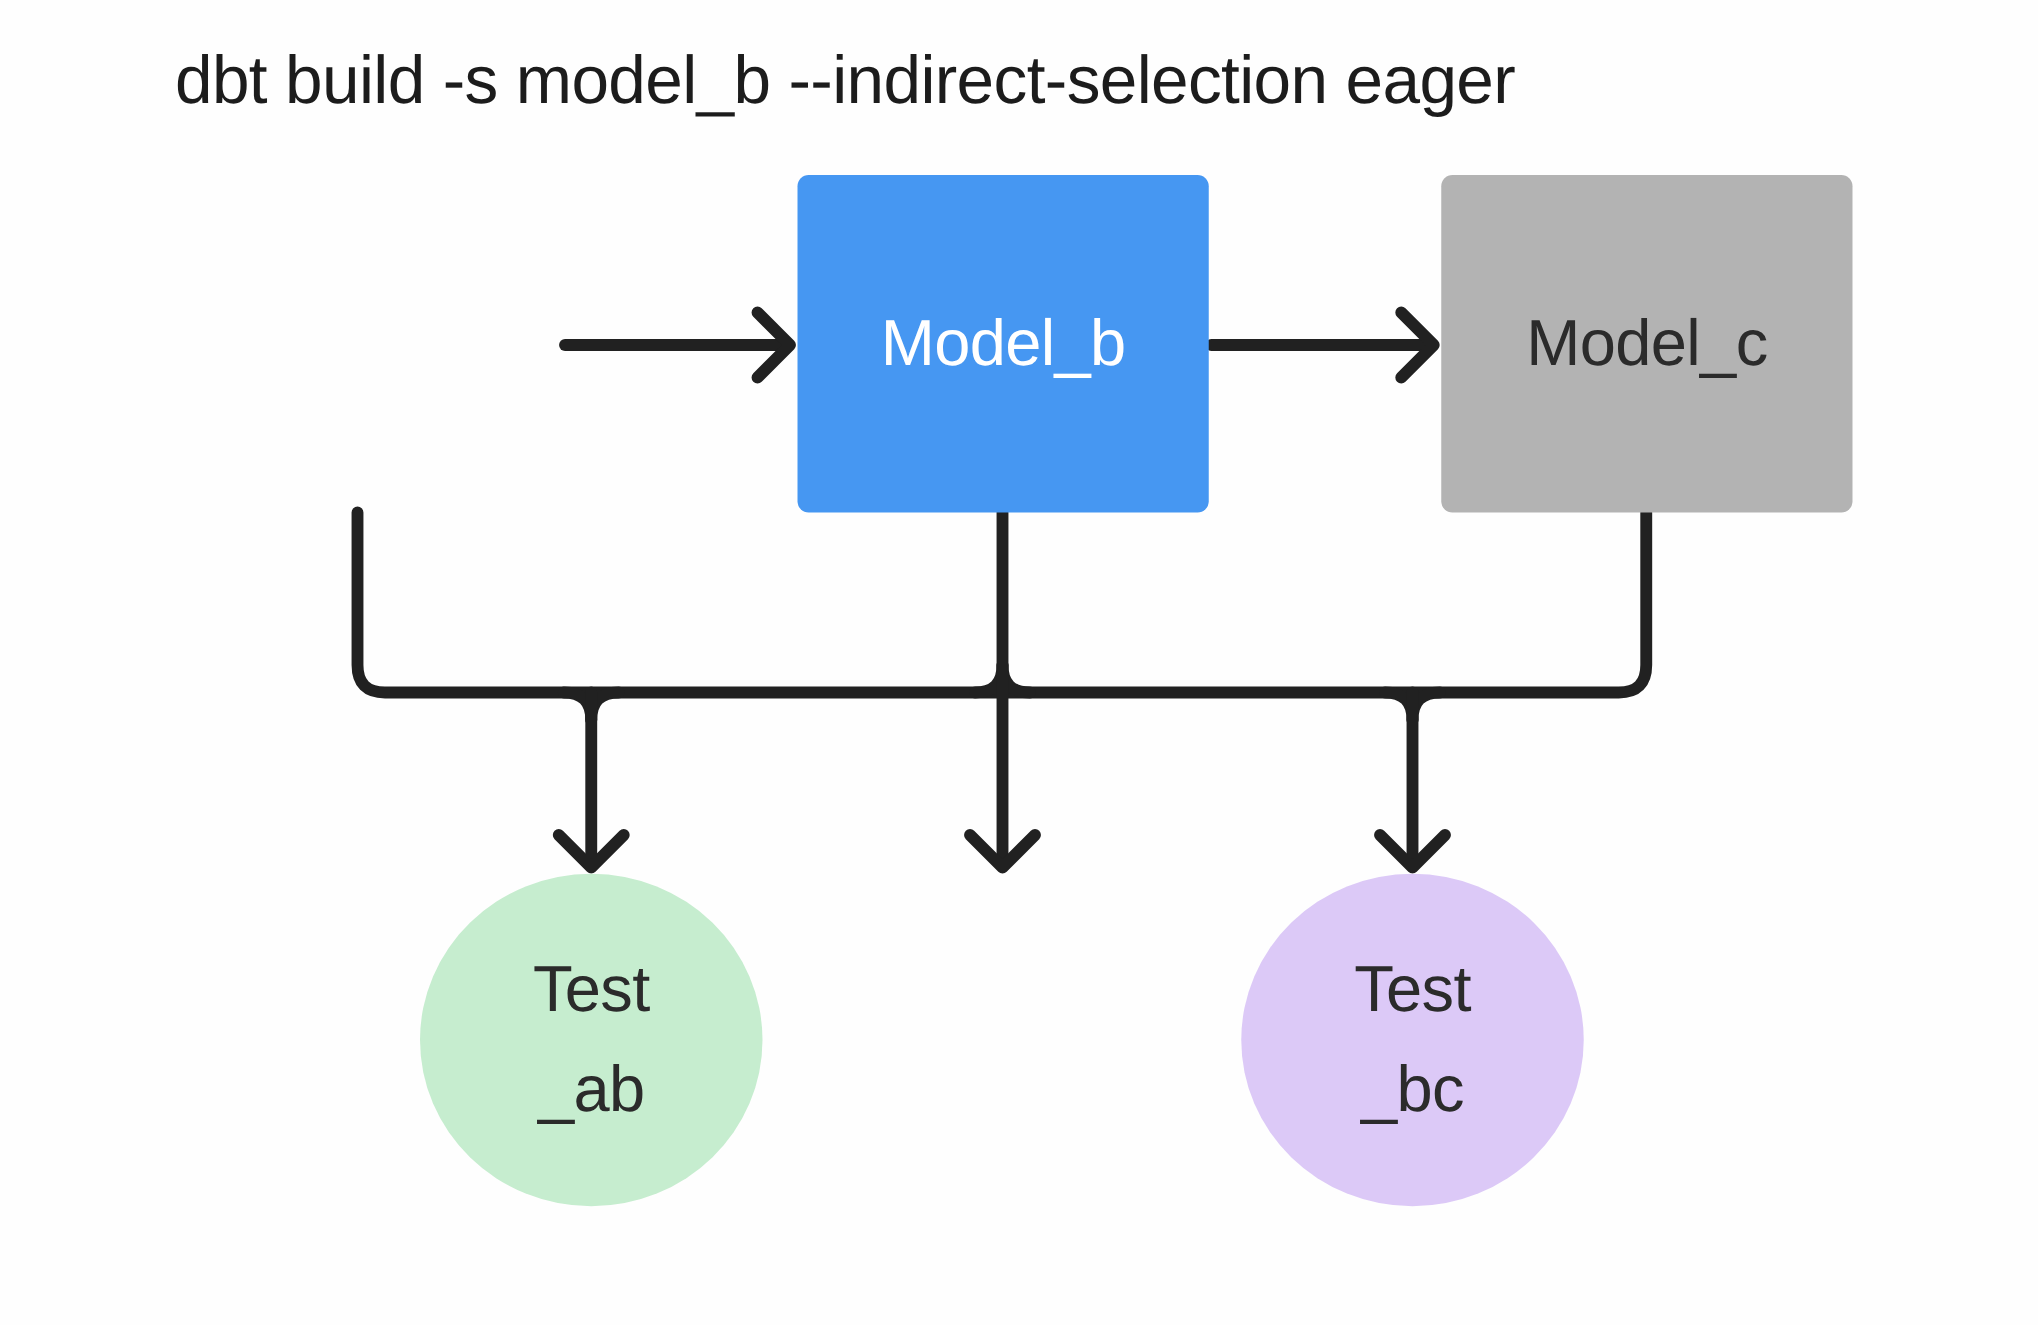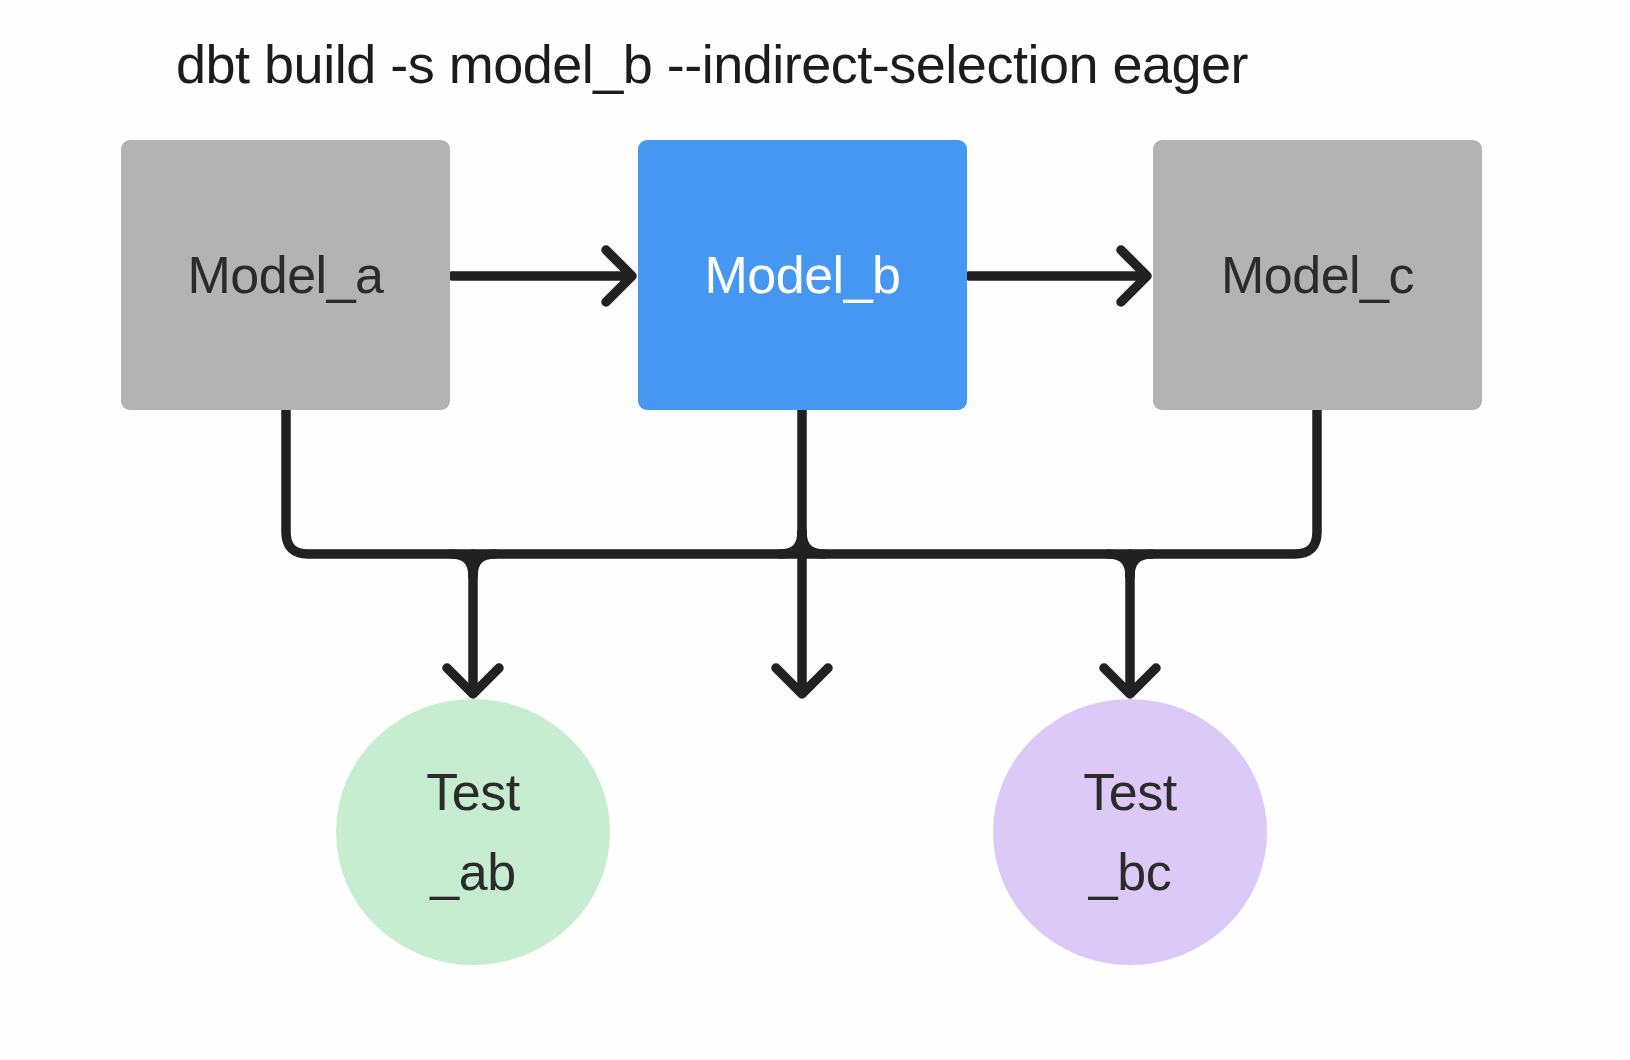--- a/index.html
+++ b/index.html
@@ -10,21 +10,21 @@
   }
   .canvas {
     position: relative;
     width: 1630px;
     height: 1060px;
     background: var(--background, #fefefe);
     overflow: hidden;
   }
   .title {
     position: absolute;
-    left: 176px;
+    left: 140px;
     top: 36px;
     font-size: 54px;
     line-height: 56px;
     letter-spacing: -0.5px;
     color: var(--title_text, #1c1c1c);
     white-space: nowrap;
   }
   .connectors {
     position: absolute;
     left: 0;
@@ -117,23 +117,20 @@
       <path d="M802 410 V690"></path>
       <path d="M776 668 L802 694 L828 668"></path>
     </g>
 
     <g>
       <path d="M1130 554 V690"></path>
       <path d="M1104 668 L1130 694 L1156 668"></path>
     </g>
   </svg>
 
-  <div class="node model model-a model-default">
-    <span>Model_a</span>
-  </div>
 
   <div class="node model model-c model-default">
     <span>Model_c</span>
   </div>
 
   <div class="node model model-b model-selected">
     <span>Model_b</span>
   </div>
 
   <div class="node test test-ab">

